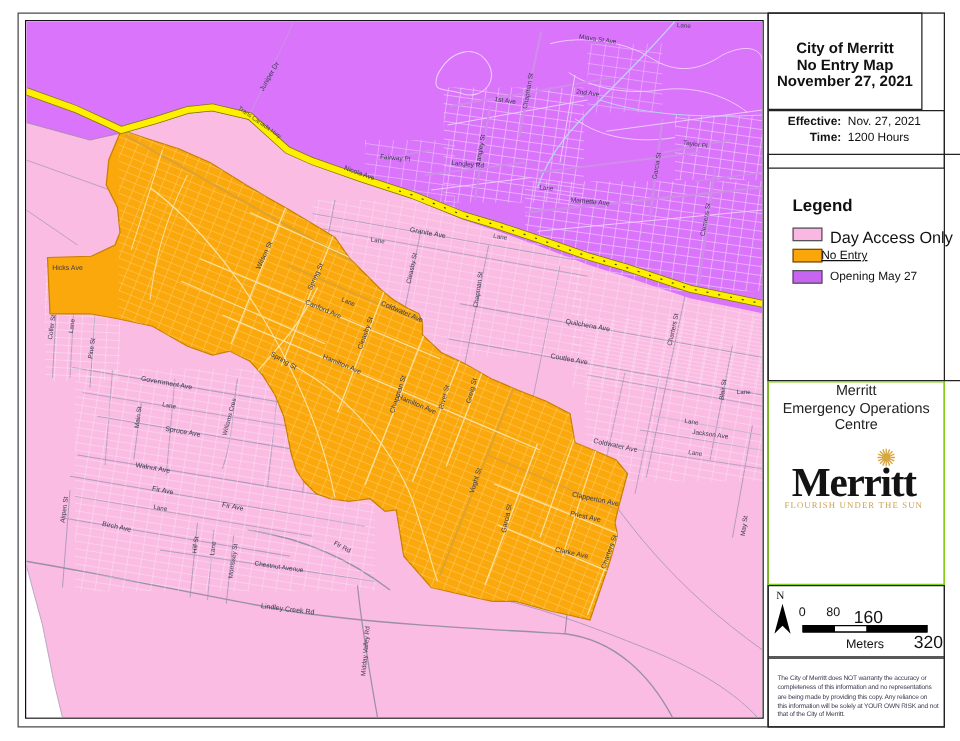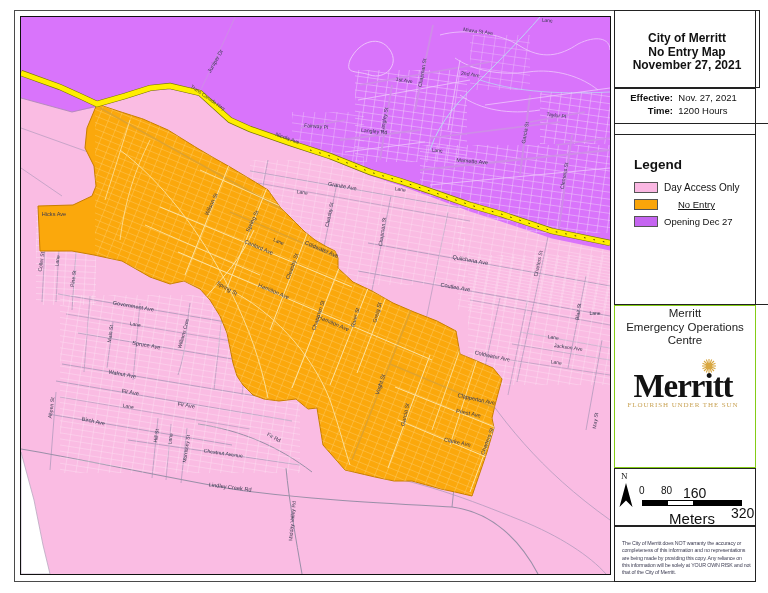--- a/index.html
+++ b/index.html
@@ -1512,41 +1512,41 @@
 <text x="185" y="334" font-size="5.0" fill="#3a3a50" font-family="Liberation Sans, sans-serif" transform="rotate(-75 185 334)" text-anchor="middle">Williams Cres</text>
 <text x="230" y="489" font-size="5.6" fill="#3a3a50" font-family="Liberation Sans, sans-serif" transform="rotate(7 230 489)" text-anchor="middle">Lindley Creek Rd</text>
 <text x="294" y="521" font-size="5.2" fill="#3a3a50" font-family="Liberation Sans, sans-serif" transform="rotate(-85 294 521)" text-anchor="middle">Midday Valley Rd</text>
 <text x="273" y="439" font-size="5.4" fill="#3a3a50" font-family="Liberation Sans, sans-serif" transform="rotate(28 273 439)" text-anchor="middle">Fir Rd</text>
 </g>
 </svg>
 </div>
 
 <div class="abs" style="left:614px;top:10px;width:142px;height:572px;border:1px solid #222;background:#fff;"></div>
 
-<div class="abs" style="left:614px;top:10px;width:146px;height:78px;border:1px solid #222;text-align:center;">
+<div class="abs" style="left:614px;top:10px;width:124px;height:78px;border:1px solid #222;text-align:center;">
   <div style="margin-top:21px;font-size:12px;font-weight:bold;line-height:13.5px;color:#111;">City of Merritt<br>No Entry Map<br>November 27, 2021</div>
 </div>
 
 <div class="abs" style="left:614px;top:88px;width:142px;height:47px;border:1px solid #222;font-size:9.5px;color:#111;">
   <div style="margin-top:3px;"><span style="display:inline-block;width:58px;text-align:right;font-weight:bold;">Effective:</span>&nbsp;&nbsp;Nov. 27, 2021</div>
   <div style="margin-top:2px;"><span style="display:inline-block;width:58px;text-align:right;font-weight:bold;">Time:</span>&nbsp;&nbsp;1200 Hours</div>
 </div>
 
 <div class="abs" style="left:614px;top:123px;width:160px;height:182px;border:1px solid #222;">
 
   <div style="position:absolute;left:19px;top:33px;font-size:13.5px;font-weight:bold;color:#111;">Legend</div>
 
   <div style="position:absolute;left:19px;top:58px;width:24px;height:11px;background:#fab7e2;border:1px solid #555;"></div>
-  <div style="position:absolute;left:49px;top:58px;font-size:10px;color:#111;">Day Access Only</div>
+  <div style="position:absolute;left:49px;top:58px;font-size:13px;color:#111;">Day Access Only</div>
 
   <div style="position:absolute;left:19px;top:75px;width:24px;height:11px;background:#faa50a;border:1px solid #555;"></div>
-  <div style="position:absolute;left:63px;top:75px;font-size:9.5px;color:#111;text-decoration:underline;">No Entry</div>
+  <div style="position:absolute;left:42px;top:75px;font-size:9.5px;color:#111;text-decoration:underline;">No Entry</div>
 
   <div style="position:absolute;left:19px;top:92px;width:24px;height:11px;background:#c565f0;border:1px solid #555;"></div>
-  <div style="position:absolute;left:49px;top:92px;font-size:9.5px;color:#111;">Opening Dec 27</div>
+  <div style="position:absolute;left:49px;top:92px;font-size:9.5px;color:#111;">Opening May 27</div>
 </div>
 
 <div class="abs" style="left:614px;top:305px;width:142px;height:163px;border:1px solid #84cc16;text-align:center;">
 
   <div style="margin-top:1px;font-size:11.5px;line-height:13.5px;color:#222;">Merritt<br>Emergency Operations<br>Centre</div>
 
   <div style="position:absolute;left:0;top:46px;width:142px;">
     <svg width="142" height="62" viewBox="0 0 142 62">
 
       <g transform="translate(94,14)">
@@ -1580,18 +1580,18 @@
 
   <div style="position:absolute;left:24px;top:16px;font-size:10px;color:#111;">0</div>
   <div style="position:absolute;left:46px;top:16px;font-size:10px;color:#111;">80</div>
   <div style="position:absolute;left:68px;top:16px;font-size:14px;color:#111;">160</div>
   <div style="position:absolute;left:116px;top:16px;font-size:14px;color:#111;margin-top:20px;">320</div>
 
   <div style="position:absolute;left:27px;top:31px;width:100px;height:6px;border:1px solid #000;background:#000;">
     <div style="position:absolute;left:25px;top:0;width:25px;height:4px;background:#fff;"></div>
   </div>
 
-  <div style="position:absolute;left:0px;top:41px;width:154px;text-align:center;font-size:15px;color:#111;">Meters</div>
+  <div style="position:absolute;left:0px;top:41px;width:154px;text-align:center;font-size:10px;color:#111;">Meters</div>
 </div>
 
 <div class="abs" style="left:614px;top:526px;width:142px;height:56px;border:1px solid #222;">
   <div style="position:absolute;left:7px;top:13px;width:134px;font-size:5.3px;letter-spacing:-0.15px;line-height:7.3px;color:#3c3c52;white-space:nowrap;">The City of Merritt does NOT warranty the accuracy or<br>completeness of this information and no representations<br>are being made by providing this copy. Any reliance on<br>this information will be solely at YOUR OWN RISK and not<br>that of the City of Merritt.</div>
 </div>
 
 </body></html>

